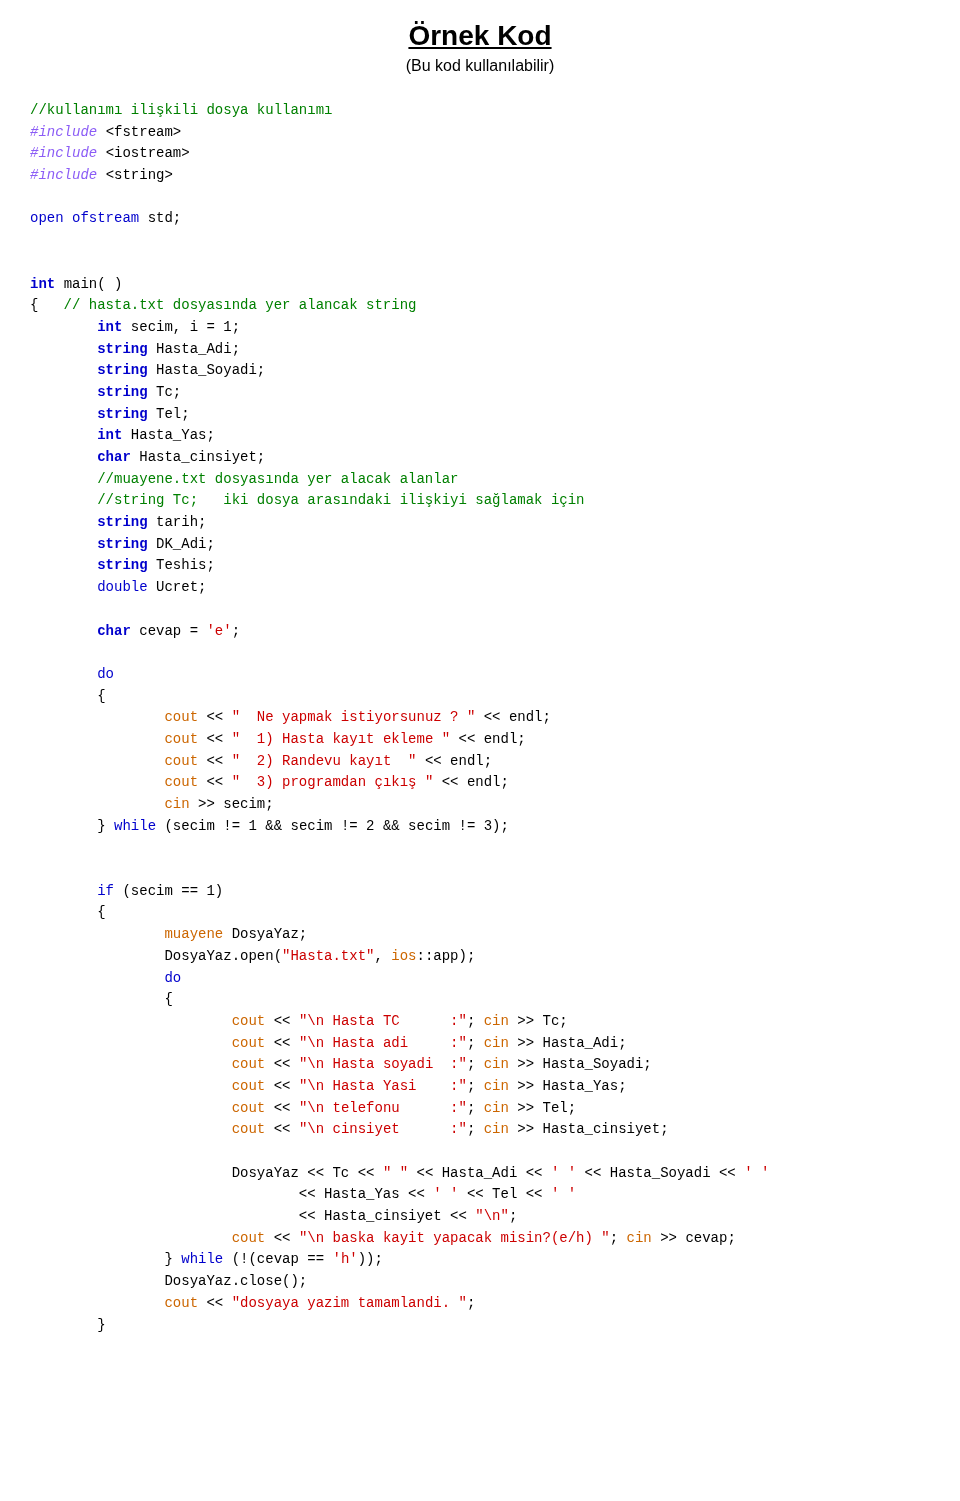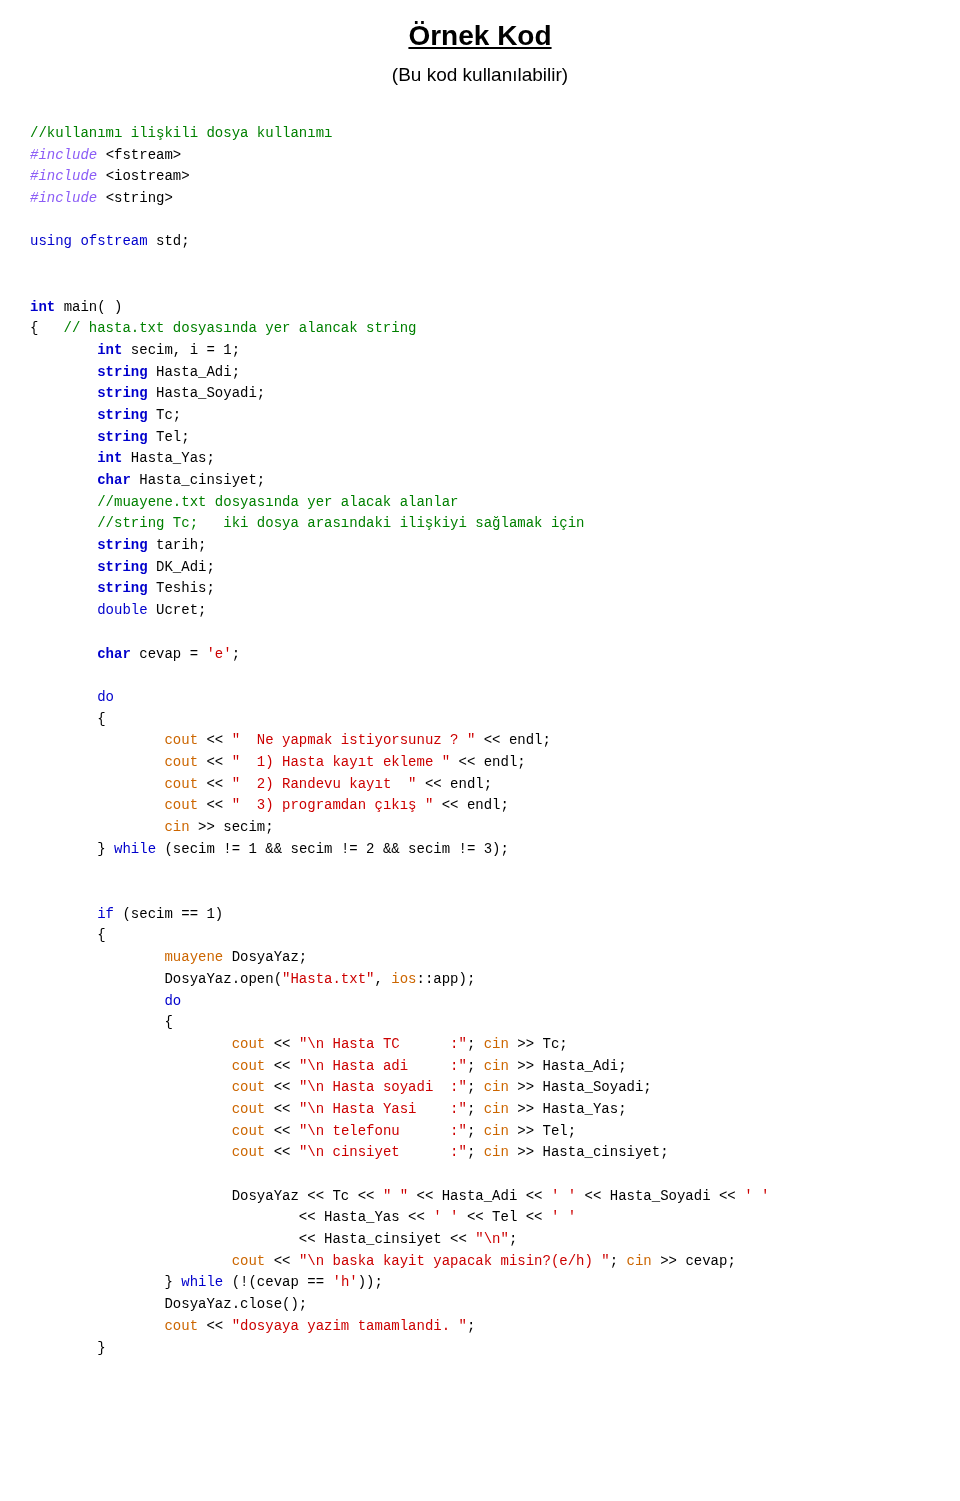--- a/index.html
+++ b/index.html
@@ -11,35 +11,35 @@
       background: #ffffff;
       font-family: 'Courier New', Courier, monospace;
       font-size: 14px;
       color: #000000;
       padding: 20px 30px;
       width: 960px;
       min-height: 1501px;
     }
     .page-title {
       text-align: center;
-      margin-bottom: 12px;
+      margin-bottom: 5px;
     }
     .page-title h1 {
       font-family: Arial, sans-serif;
       font-size: 28px;
       font-weight: bold;
       text-decoration: underline;
       color: #000000;
     }
     .page-subtitle {
       text-align: center;
       font-family: Arial, sans-serif;
-      font-size: 19px;
+      font-size: 16px;
       color: #000000;
-      margin-bottom: 37px;
+      margin-bottom: 25px;
     }
     .code-block {
       font-family: 'Courier New', Courier, monospace;
       font-size: 14px;
       line-height: 1.55;
       white-space: pre;
     }
     .c-comment { color: #008000; }
     .c-keyword { color: #0000cc; }
     .c-type { color: #0000cc; font-weight: bold; }
@@ -57,21 +57,21 @@
 </div>
 <div class="page-subtitle">
   <span>(Bu kod kullanılabilir)</span>
 </div>
 
 <div class="code-block"><span class="c-comment">//kullanımı ilişkili dosya kullanımı</span>
 <span class="c-include">#include</span> <span class="c-include-file">&lt;fstream&gt;</span>
 <span class="c-include">#include</span> <span class="c-include-file">&lt;iostream&gt;</span>
 <span class="c-include">#include</span> <span class="c-include-file">&lt;string&gt;</span>
 
-<span class="c-keyword">using</span> <span class="c-keyword">ofstream</span> <span class="c-normal">std;</span>
+<span class="c-keyword">open</span> <span class="c-keyword">ofstream</span> <span class="c-normal">std;</span>
 
 
 <span class="c-type">int</span> <span class="c-normal">main( )</span>
 <span class="c-normal">{   </span><span class="c-comment">// hasta.txt dosyasında yer alancak string</span>
         <span class="c-type">int</span> <span class="c-normal">secim, i = 1;</span>
         <span class="c-type">string</span> <span class="c-normal">Hasta_Adi;</span>
         <span class="c-type">string</span> <span class="c-normal">Hasta_Soyadi;</span>
         <span class="c-type">string</span> <span class="c-normal">Tc;</span>
         <span class="c-type">string</span> <span class="c-normal">Tel;</span>
         <span class="c-type">int</span> <span class="c-normal">Hasta_Yas;</span>

